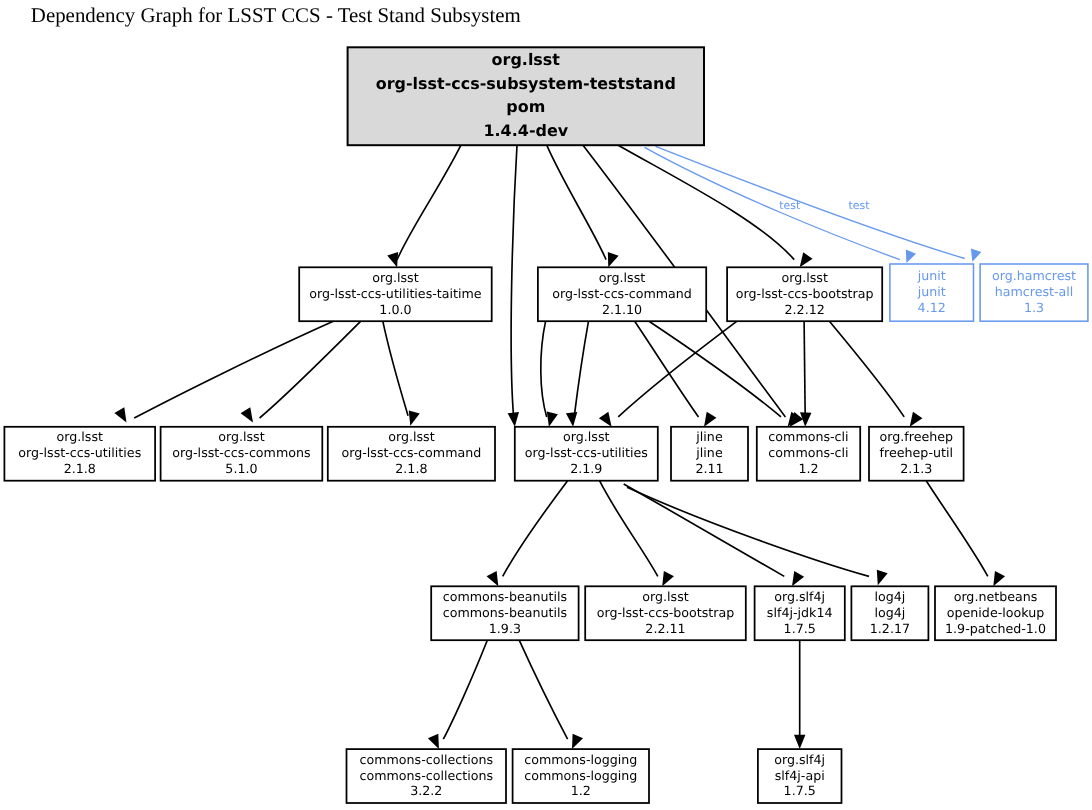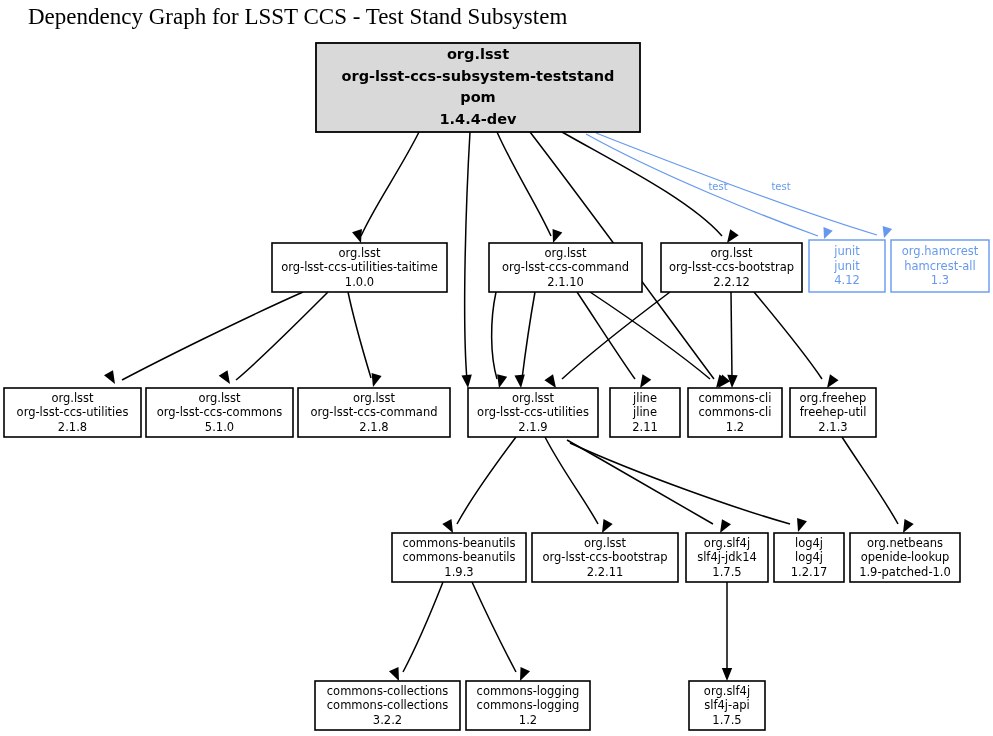--- a/index.html
+++ b/index.html
@@ -17,21 +17,21 @@
     position: relative;
     width: 993px;
     height: 736px;
     background: #ffffff;
   }
   #graph-title {
     position: absolute;
     left: 28px;
     top: 4px;
     font-family: "Liberation Serif", serif;
-    font-size: 23px;
+    font-size: 19px;
     color: #000000;
     white-space: nowrap;
     letter-spacing: 0px;
     text-align: right;
   }
   svg#graph-canvas {
     position: absolute;
     left: 0;
     top: 0;
     width: 993px;

